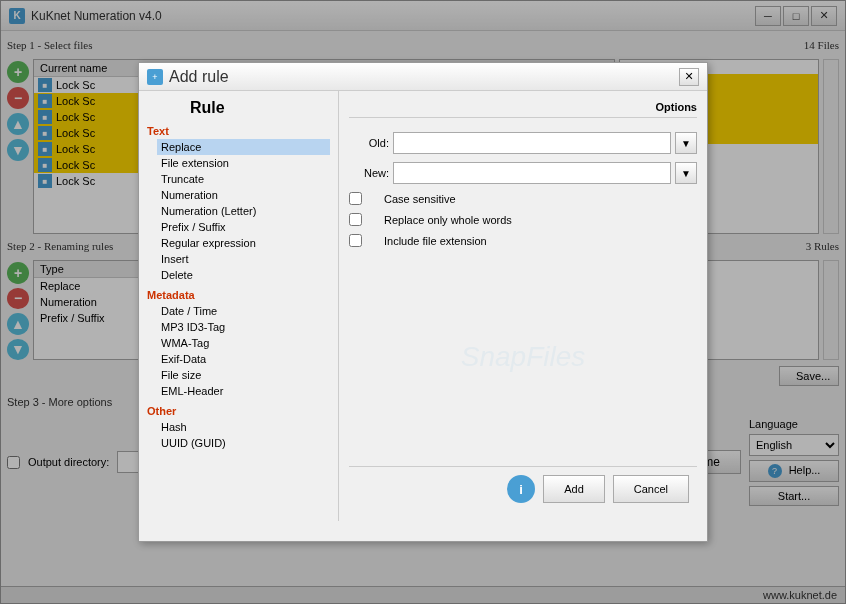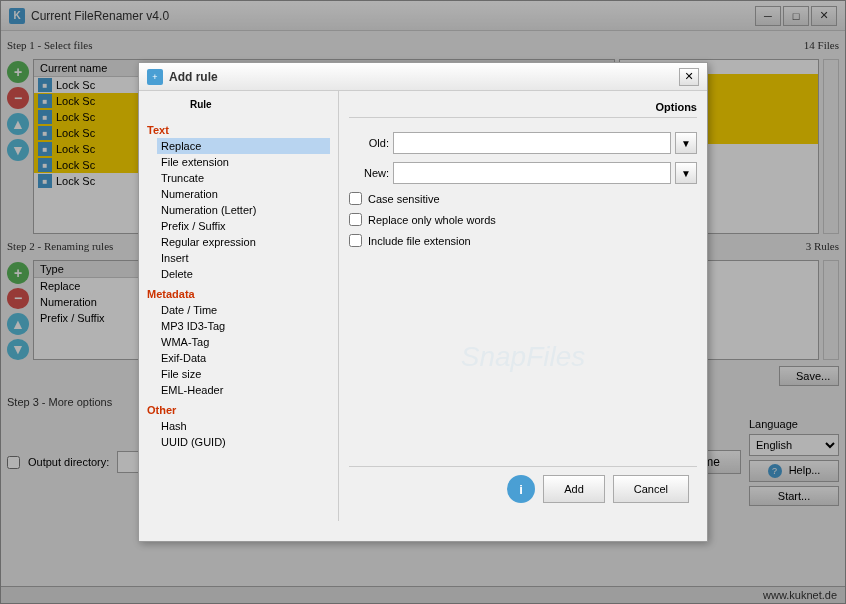--- a/index.html
+++ b/index.html
@@ -296,21 +296,21 @@
       width: 16px;
       height: 16px;
       background: #4a9fd4;
       border-radius: 2px;
       display: flex;
       align-items: center;
       justify-content: center;
       font-size: 9px;
       color: white;
     }
-    .modal-title { font-size: 12px; color: #333; font-weight: bold; }
+    .modal-title { font-size: 16px; color: #333; }
     .modal-close {
       width: 20px;
       height: 18px;
       border: 1px solid #aaa;
       background: linear-gradient(to bottom, #fff, #e0e0e0);
       cursor: pointer;
       font-size: 11px;
       display: flex;
       align-items: center;
       justify-content: center;
@@ -319,23 +319,23 @@
       display: flex;
       height: 430px;
     }
     .rule-panel {
       width: 200px;
       border-right: 1px solid #ccc;
       padding: 8px;
       overflow-y: auto;
     }
     .rule-panel-header {
-      font-size: 10px;
+      font-size: 16px;
       font-weight: bold;
-      margin-bottom: 14px;
+      margin-bottom: 8px;
       padding-left: 43px;
     }
     .rule-category {
       font-size: 11px;
       color: #cc3300;
       margin: 6px 0 2px 0;
       font-weight: bold;
     }
     .rule-item-list {
       list-style: none;
@@ -387,21 +387,21 @@
       background: linear-gradient(to bottom, #fff, #e0e0e0);
       display: flex;
       align-items: center;
       justify-content: center;
       font-size: 10px;
       cursor: pointer;
     }
     .checkbox-row {
       display: flex;
       align-items: center;
-      gap: 6px;
+      gap: 22px;
       font-size: 11px;
     }
     .checkbox-row input { margin: 0; }
     .watermark {
       flex: 1;
       display: flex;
       align-items: center;
       justify-content: center;
       opacity: 0.3;
       color: #4a9fd4;
@@ -455,21 +455,21 @@
 </head>
 <body>
 
 <div class="window">
 
   <div class="title-bar">
     <div class="title-bar-left">
       <div class="title-bar-icon">
         <span>K</span>
       </div>
-      <span class="title-bar-title">Current FileRenamer v4.0</span>
+      <span class="title-bar-title">KuKnet Numeration v4.0</span>
     </div>
     <div class="title-bar-controls">
       <button class="title-btn">─</button>
       <button class="title-btn">□</button>
       <button class="title-btn">✕</button>
     </div>
   </div>
 
   <div class="main-content">
 

